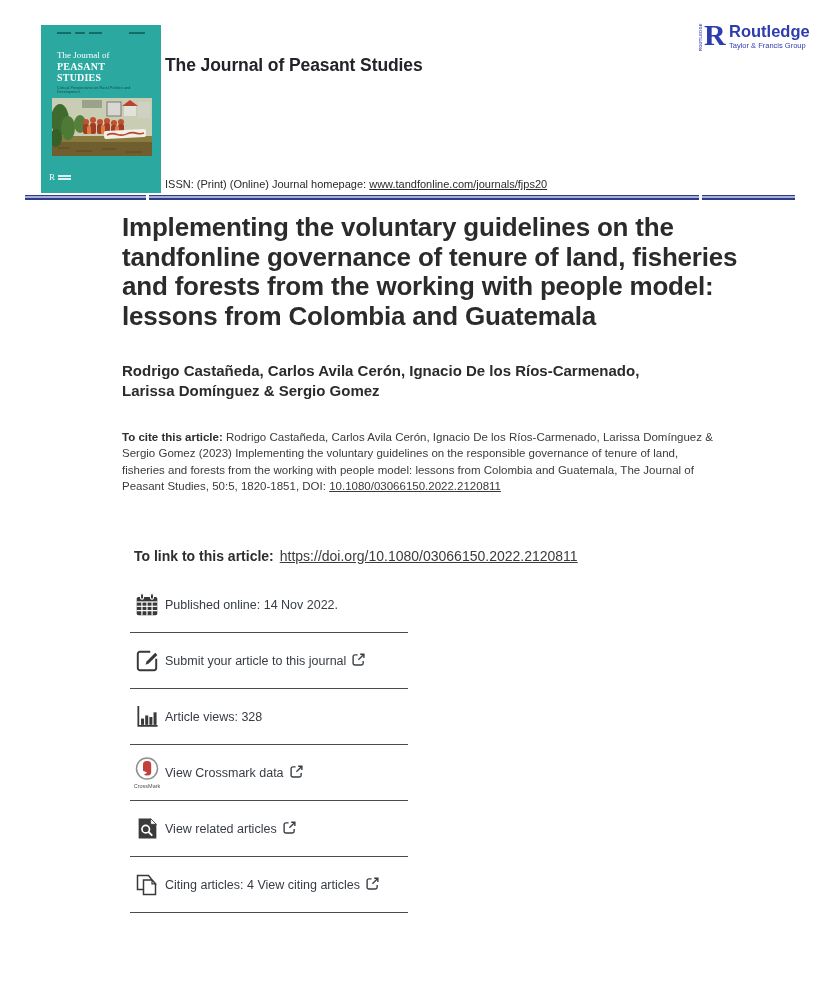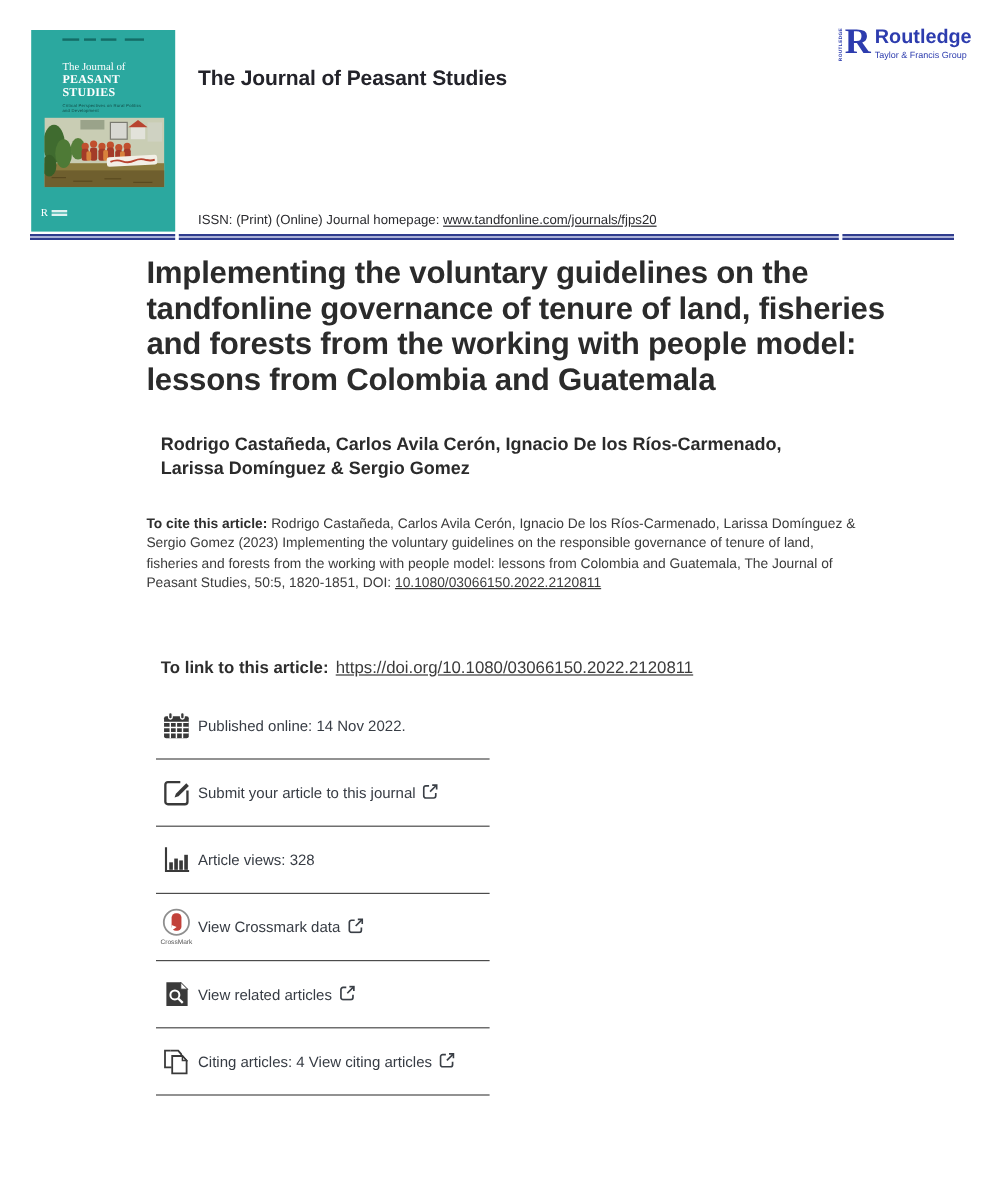--- a/index.html
+++ b/index.html
@@ -1,21 +1,21 @@
 <!DOCTYPE html>
 <html><head>
 <meta charset="utf-8">
 <style>
   * { margin:0; padding:0; box-sizing:border-box; }
   html,body { background:#fff; }
   body { font-family:"Liberation Sans", sans-serif; }
   .page { position:relative; width:822px; height:1000px; background:#fff; overflow:hidden; }
 
   
-  .cover { position:absolute; left:26px; top:25px; width:120px; height:168px; padding:6px 26px; }
+  .cover { position:absolute; left:41px; top:25px; width:120px; height:168px; padding:6px 16px; }
   .cover-meta { display:flex; justify-content:space-between; margin-top:1px; }
   .cover-meta .bars { display:flex; gap:4px; }
   .cover-meta .bar { height:2px; background:rgba(0,60,56,.55); }
   .cover-title1 { font-family:"Liberation Serif", serif; color:#fff; font-size:9px; margin-top:16px; }
   .cover-title2 { font-family:"Liberation Serif", serif; color:#fff; font-size:10px; font-weight:bold; letter-spacing:.2px; margin-top:1px; }
   .cover-tagline { font-size:3.5px; color:rgba(10,55,50,.85); margin-top:3px; letter-spacing:.2px; }
   .cover-art { position:absolute; left:11px; top:73px; width:100px; height:58px; }
   .cover-imprint { position:absolute; left:8px; bottom:11px; display:flex; align-items:center; gap:3px; color:#fff; }
   .cover-imprint .r { font-family:"Liberation Serif", serif; font-size:9px; line-height:9px; }
   .cover-imprint .lines { display:flex; flex-direction:column; gap:1.5px; }
@@ -34,21 +34,21 @@
   .pub-logo { position:absolute; left:698px; top:21px; display:flex; align-items:flex-start; gap:5px; color:#2d3cae; }
   .pub-mark { position:relative; width:26px; height:32px; }
   .pub-mark .vtext { position:absolute; left:0px; top:2px; width:8px; height:28px; font-size:4px; letter-spacing:.3px; color:#2d3cae; writing-mode:vertical-rl; transform:rotate(180deg); text-align:center; font-weight:bold; }
   .pub-mark .R { position:absolute; left:6px; top:-3px; font-family:"Liberation Serif", serif; font-weight:bold; font-size:30px; color:#2d3cae; }
   .pub-words { display:flex; flex-direction:column; margin-top:2px; }
   .pub-name { font-size:16.5px; font-weight:bold; color:#2d3cae; line-height:17px; }
   .pub-group { font-size:7.5px; color:#2d3cae; margin-top:1px; }
 
   
   .art-title { position:absolute; left:122px; top:213px; width:620px; font-size:26px; font-weight:bold; color:#2b2b2b; line-height:29.5px; letter-spacing:-.2px; }
-  .authors { position:absolute; left:134px; top:361px; width:640px; font-size:15px; font-weight:bold; color:#2b2b2b; line-height:20px; }
+  .authors { position:absolute; left:122px; top:361px; width:640px; font-size:15px; font-weight:bold; color:#2b2b2b; line-height:20px; }
   .cite-block { position:absolute; left:122px; top:429px; width:596px; font-size:11.5px; color:#3b3b3b; line-height:16.3px; }
   .cite-block b, .link-block b { color:#2e2e2e; }
   .u { text-decoration:underline; cursor:pointer; }
   .link-block { position:absolute; left:122px; top:548px; font-size:14px; color:#3b3b3b;margin-left:12px; }
   .link-block .u { margin-left:6px; }
 
   
   .actions { position:absolute; left:130px; top:577px; width:278px; }
   .action-row { height:56px; display:flex; align-items:center; gap:1px; border-bottom:1.6px solid #4b4b4b; cursor:pointer; }
   .icon-box { width:34px; display:flex; flex-direction:column; align-items:center; justify-content:center; flex:0 0 34px; }

